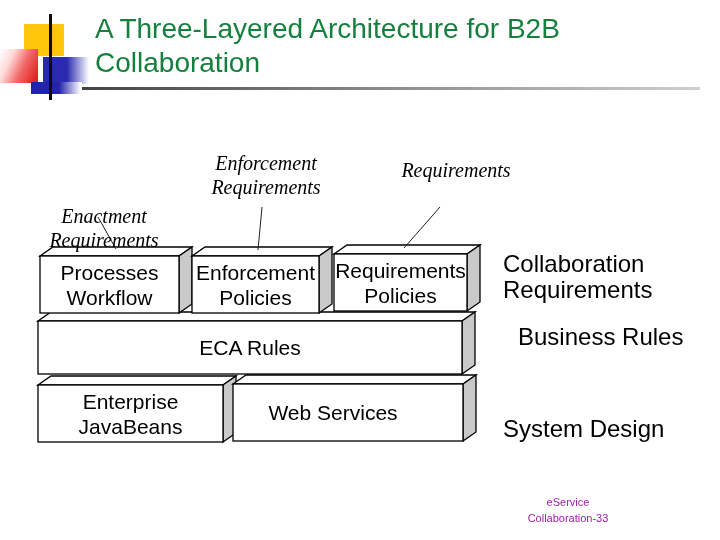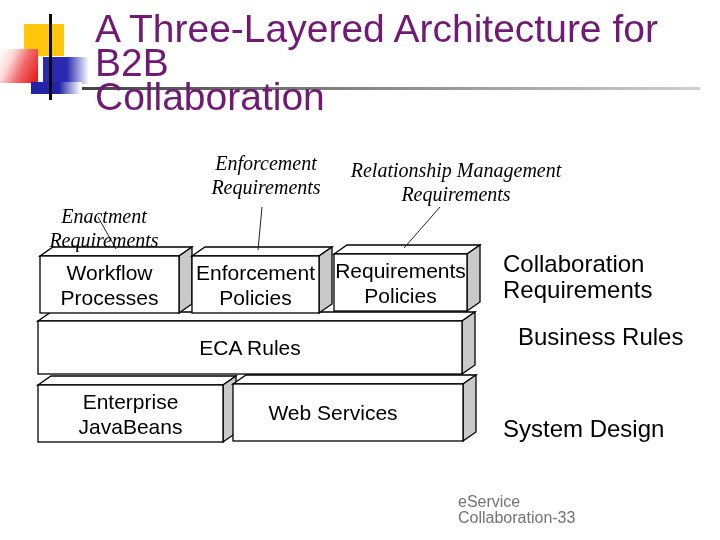--- a/index.html
+++ b/index.html
@@ -13,22 +13,22 @@
   .sq-yellow{left:24px;top:24px;width:40px;height:32px;background:#FFC60B;}
   .sq-red{left:0px;top:49px;width:38px;height:34px;
           background:linear-gradient(115deg,#ffffff 0%,#ffd9d9 28%,#f26a6a 58%,#e32222 92%);}
   .sq-blue-a{left:43px;top:57px;width:46px;height:27px;
           background:linear-gradient(90deg,#2a2ab0 0%,#2a2ab0 52%,#ffffff 100%);}
   .sq-blue-b{left:31px;top:82px;width:51px;height:12px;
           background:linear-gradient(90deg,#2323aa 0%,#2323aa 55%,#ffffff 97%);}
   .vline{left:49px;top:14px;width:3px;height:86px;background:#0b0b0b;}
 
   
-  .title{left:95px;top:12px;width:600px;font-size:39px;line-height:34px;
-         color:#701a75;letter-spacing:0px;}
+  .title{left:95px;top:12px;width:600px;font-size:28px;line-height:34px;
+         color:#15803d;letter-spacing:0px;}
 
   
   .req-label{font-family:"Liberation Serif",serif;font-style:italic;color:#000;
              font-size:20px;line-height:24px;text-align:center;}
   .req-enactment{left:24px;top:168px;width:160px;margin-top:36px;}
   .req-enforcement{left:186px;top:151px;width:160px;}
   .req-relationship{left:334px;top:158px;width:244px;}
 
   
   .diagram-svg{left:0;top:0;width:720px;height:540px;}
@@ -43,22 +43,22 @@
   .bl-ejb{left:38px;top:385px;width:185px;height:57px;}
   .bl-web{left:233px;top:384px;width:200px;height:57px;}
 
   
   .side-label{color:#000;font-size:24px;line-height:26px;text-align:left;}
   .side-collab{left:503px;top:251px;width:210px;}
   .side-business{left:518px;top:324px;width:215px;}
   .side-system{left:503px;top:388px;width:215px;margin-top:28px;}
 
   
-  .footer{right:42px;top:494px;width:220px;text-align:left;
-          font-size:16px;line-height:16px;color:#737373;}
+  .footer{right:42px;top:494px;width:220px;text-align:center;
+          font-size:11px;line-height:16px;color:#a21caf;}
 </style>
 </head>
 <body>
 
 <div class="abs hrule"></div>
 <div class="abs sq-yellow"></div>
 <div class="abs sq-red"></div>
 <div class="abs sq-blue-a"></div>
 <div class="abs sq-blue-b"></div>
 <div class="abs vline"></div>
@@ -117,27 +117,26 @@
 
 <div class="abs req-label req-enactment">
   <div>Enactment</div>
   <div>Requirements</div>
 </div>
 <div class="abs req-label req-enforcement">
   <div>Enforcement</div>
   <div>Requirements</div>
 </div>
 <div class="abs req-label req-relationship">
-  <div>Relationship Management</div>
   <div>Requirements</div>
 </div>
 
 <div class="abs box-label bl-workflow">
+  <div>Processes</div>
   <div>Workflow</div>
-  <div>Processes</div>
 </div>
 <div class="abs box-label bl-enfpol">
   <div>Enforcement</div>
   <div>Policies</div>
 </div>
 <div class="abs box-label bl-relpol">
   <div>Requirements</div>
   <div>Policies</div>
 </div>
 <div class="abs box-label bl-eca">

